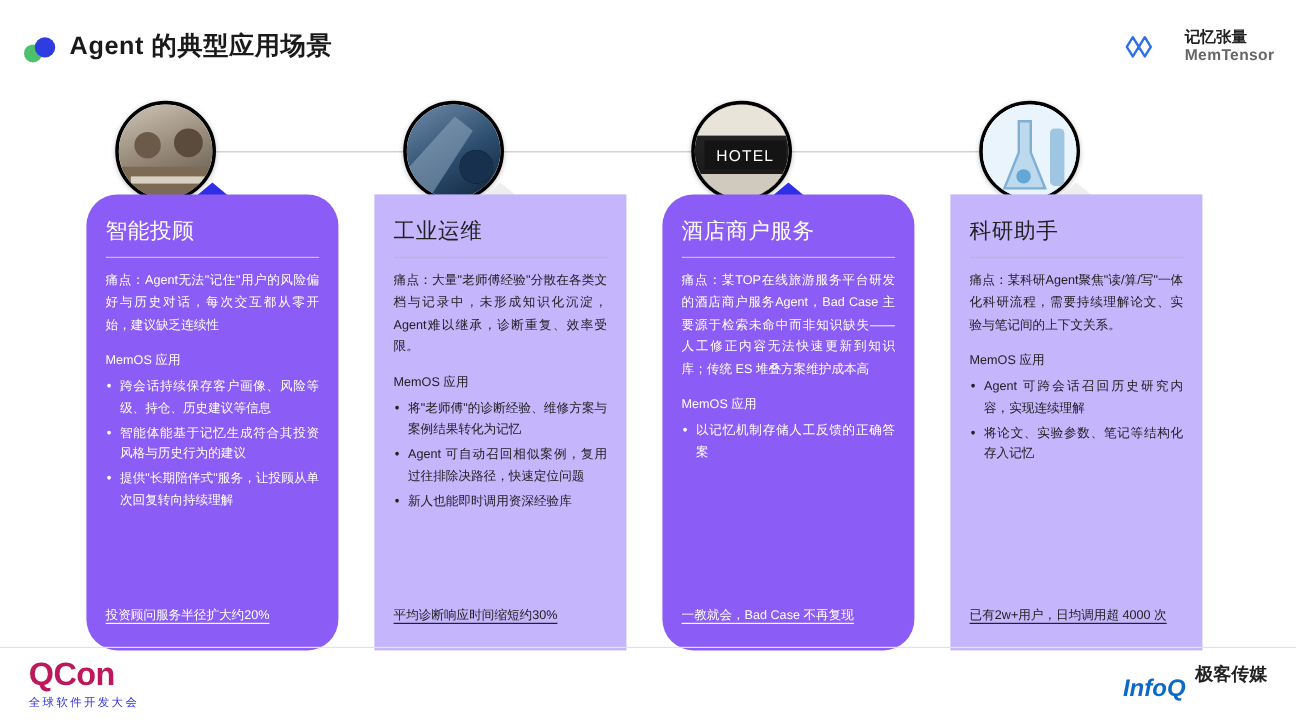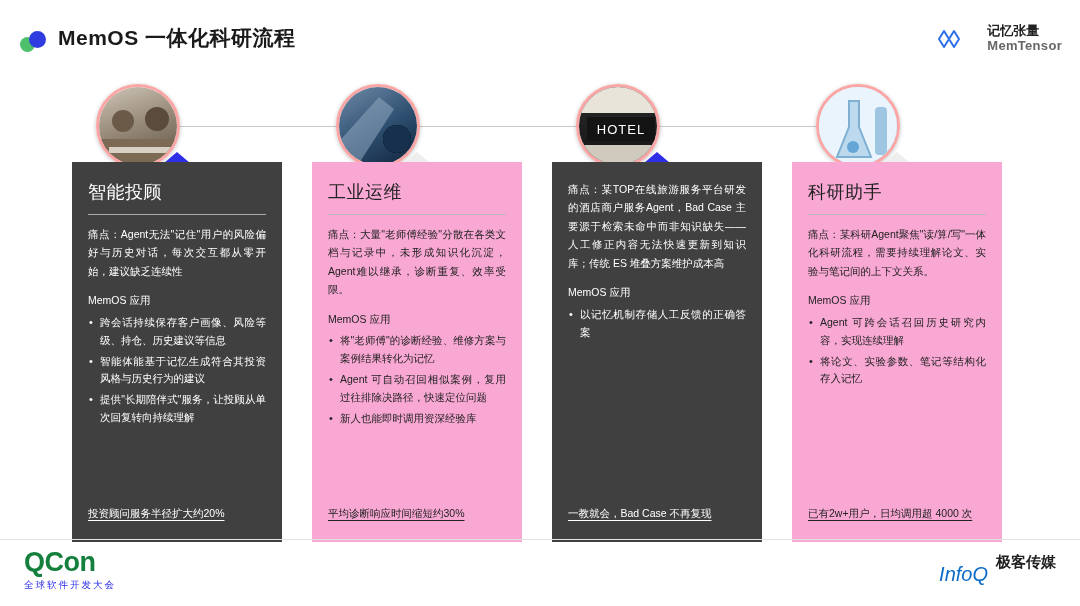--- a/index.html
+++ b/index.html
@@ -50,43 +50,43 @@
   .connector {
     position: absolute; left: 118px; top: 126px;
     width: 780px; height: 1px; background: #c9c9c9;
   }
 
   
   .photo {
     position: absolute; top: 84px;
     width: 84px; height: 84px; border-radius: 50%;
     overflow: hidden;
-    border: 3px solid #fca5a5;
+    border: 3px solid #000000;
     box-shadow: 0 1px 4px rgba(0,0,0,.25);
   }
   .photo .inner { width: 100%; height: 100%; position: relative; }
 
   
   .col {
     position: absolute; top: 162px;
     width: 210px; height: 380px;
   }
   .col .cap {
     position: absolute; top: -10px; left: 50%; transform: translateX(-50%);
     width: 0; height: 0;
     border-left: 13px solid transparent;
     border-right: 13px solid transparent;
   }
   .card {
     width: 210px; height: 380px;
     padding: 18px 16px 14px 16px;
     position: relative;
   }
-  .card.blue { background: #404040; color: #ffffff; }
-  .card.grey { background: #f9a8d4; color: #222222; }
+  .card.blue { background: #8b5cf6; color: #ffffff; border-radius: 26px; }
+  .card.grey { background: #c4b5fd; color: #222222; }
   .cap.blue { border-bottom: 11px solid #2f2fe8; }
   .cap.grey { border-bottom: 11px solid #eeeeee; }
 
   .card h3 {
     font-size: 18px; font-weight: normal;
     padding-bottom: 10px; margin-bottom: 10px;
     letter-spacing: .5px;
   }
   .card.blue h3 { border-bottom: 1px solid rgba(255,255,255,.55); }
   .card.grey h3 { border-bottom: 1px solid #b9b9b9; }
@@ -115,43 +115,43 @@
 
   
   .bottom-rule {
     position: absolute; left: 0; bottom: 66px; width: 1080px; height: 1px;
     background: #e3e3e3;
   }
   .qcon {
     position: absolute; left: 24px; bottom: 14px;
   }
   .qcon-main {
-    font-size: 27px; font-weight: bold; color: #15803d; letter-spacing: -0.5px;
+    font-size: 27px; font-weight: bold; color: #be185d; letter-spacing: -0.5px;
   }
   .qcon-sub {
     font-size: 9.5px; color: #2f2fe8; letter-spacing: 2px; margin-top: 1px;
   }
   .infoq {
     position: absolute; right: 24px; bottom: 20px;
     display: flex; align-items: center; gap: 8px;
   }
-  .infoq-logo { font-size: 20px; font-weight: normal; color: #0b6ac8; font-style: italic; margin-top: 24px; }
+  .infoq-logo { font-size: 20px; font-weight: bold; color: #0b6ac8; font-style: italic; margin-top: 24px; }
   .infoq-txt { font-size: 15px; color: #222; font-weight: bold; }
 </style>
 </head>
 <body>
 
 <div class="slide">
 
   <div class="header">
     <div class="logo-dots">
       <div class="dot-green"></div>
       <div class="dot-blue"></div>
     </div>
-    <div class="title">MemOS 一体化科研流程</div>
+    <div class="title">Agent 的典型应用场景</div>
     <div class="brand">
       <svg class="brand-mark" viewBox="0 0 26 24">
         <path d="M3 12 L8 4 L13 12 L18 4 L23 12 L18 20 L13 12 L8 20 Z" fill="none" stroke="#2f6fe8" stroke-width="2" stroke-linejoin="round"></path>
       </svg>
       <div class="brand-text">
         <div class="brand-cn">记忆张量</div>
         <div class="brand-en">MemTensor</div>
       </div>
     </div>
   </div>
@@ -224,20 +224,21 @@
         <li>Agent 可自动召回相似案例，复用过往排除决路径，快速定位问题</li>
         <li>新人也能即时调用资深经验库</li>
       </ul>
       <div class="footline">平均诊断响应时间缩短约30%</div>
     </div>
   </div>
 
   <div class="col" style="left:552px;">
     <div class="cap blue"></div>
     <div class="card blue">
+      <h3>酒店商户服务</h3>
       <div class="pain">痛点：某TOP在线旅游服务平台研发的酒店商户服务Agent，Bad Case 主要源于检索未命中而非知识缺失——人工修正内容无法快速更新到知识库；传统 ES 堆叠方案维护成本高</div>
       <div class="sec-label">MemOS 应用</div>
       <ul class="points">
         <li>以记忆机制存储人工反馈的正确答案</li>
       </ul>
       <div class="footline">一教就会，Bad Case 不再复现</div>
     </div>
   </div>
 
   <div class="col" style="left:792px;">

